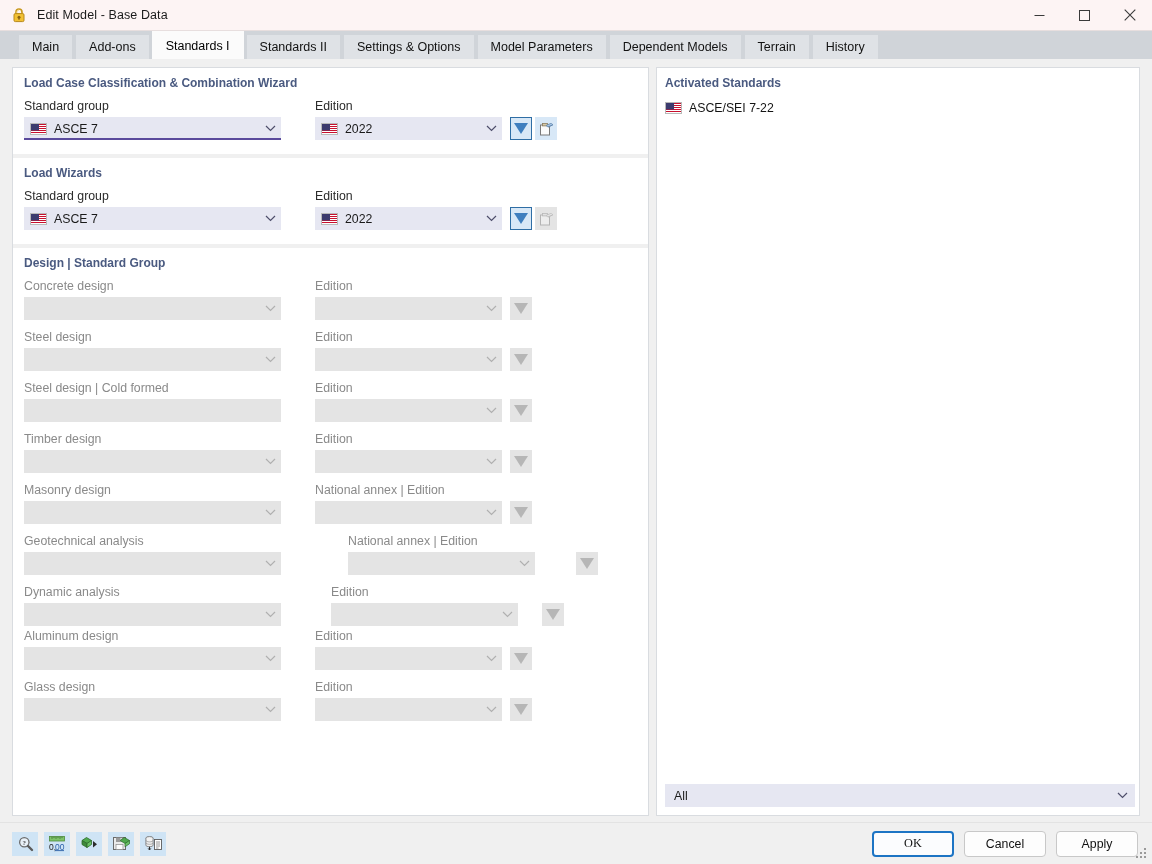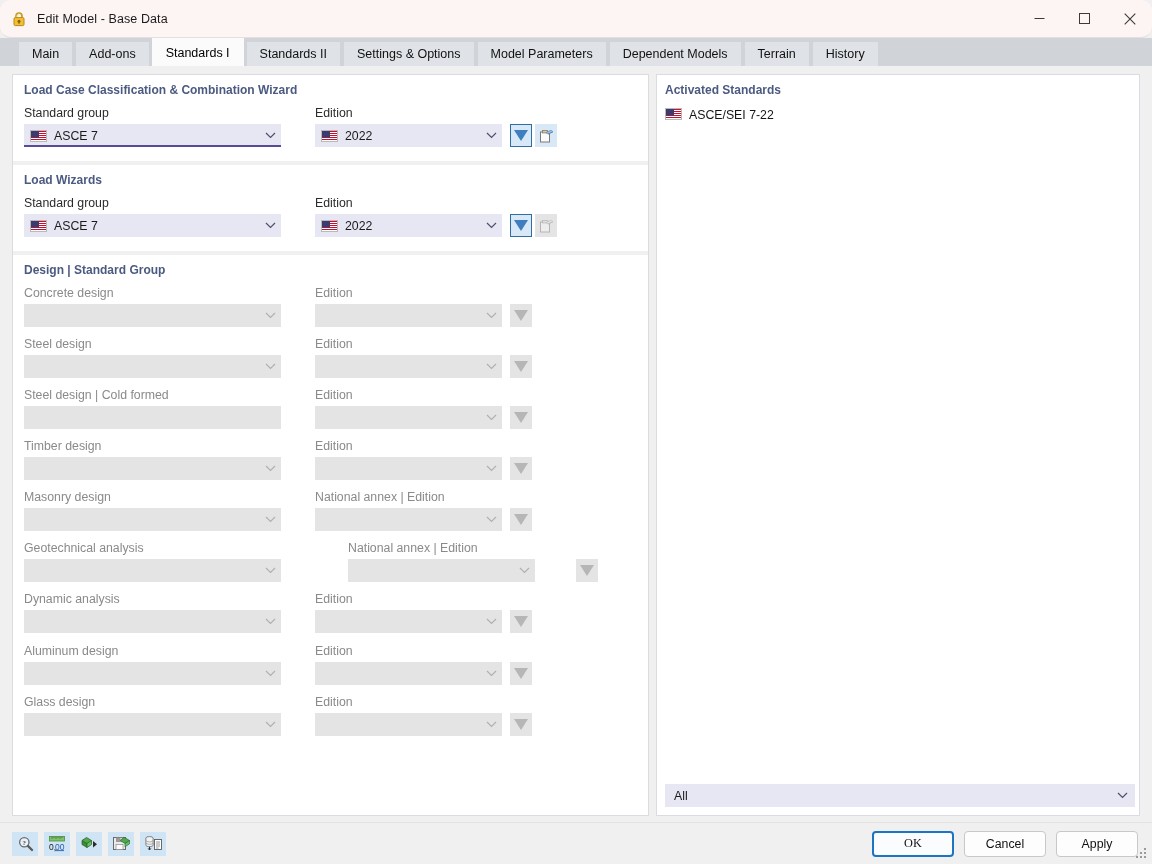--- a/index.html
+++ b/index.html
@@ -24,28 +24,27 @@
   .bg-sliver {
     position: absolute;
     top: 30px; bottom: 0;
     background: #c9cdd2;
   }
   .bg-sliver.s1 { left: 0; width: 6px; }
   .bg-sliver.s2 { left: 6px; width: 5px; background: #d8dade; }
 
   
   #titlebar {
-    height: 38px;
+    height: 31px;
     background: #fdf4f4;
     display: flex; align-items: center;
     flex: none;
     border-bottom: 1px solid #e7dede;
     position: relative;
     z-index: 5;
-    border-radius: 11px;
   }
   #title-icon {
     width: 16px; height: 16px;
     margin-left: 11px; margin-right: 10px;
     position: relative; flex: none;
   }
   #title-text {
     font-size: 12.5px;
     color: #1b1b1b;
     letter-spacing: .1px;
@@ -199,21 +198,21 @@
   #right-panel {
     flex: 1;
     background: #ffffff;
     border: 1px solid #d9dce0;
     display: flex; flex-direction: column;
     padding: 8px 4px 8px 8px;
     min-width: 0;
   }
   #std-list { flex: 1; }
   .std-item {
-    display: flex; align-items: flex-start;
+    display: flex; align-items: center;
     font-size: 12.3px;
     color: #141414;
     padding: 2px 0;
   }
   #all-combo {
     height: 23px;
     background: #e6e7f2;
     display: flex; align-items: center;
     padding: 0 7px 0 9px;
     margin-top: 6px;
@@ -610,21 +609,21 @@
                     <svg width="11" height="7" viewBox="0 0 11 7">
                       <path d="M1 1l4.5 4.5L10 1" fill="none" stroke="currentColor" stroke-width="1.2"></path>
                     </svg>
                   </span>
                 </div>
               </div>
               <div class="sqbtn off">
                 <span class="tri grey"></span>
               </div>
             </div>
-            <div class="row" style="margin-bottom: 11px;">
+            <div class="row" style="margin-bottom: 3px; gap: 16px;">
               <div class="fld left">
                 <div class="flabel dim">Dynamic analysis</div>
                 <div class="combo disabled">
                   <span class="ctext"></span>
                   <span class="chev">
                     <svg width="11" height="7" viewBox="0 0 11 7">
                       <path d="M1 1l4.5 4.5L10 1" fill="none" stroke="currentColor" stroke-width="1.2"></path>
                     </svg>
                   </span>
                 </div>

